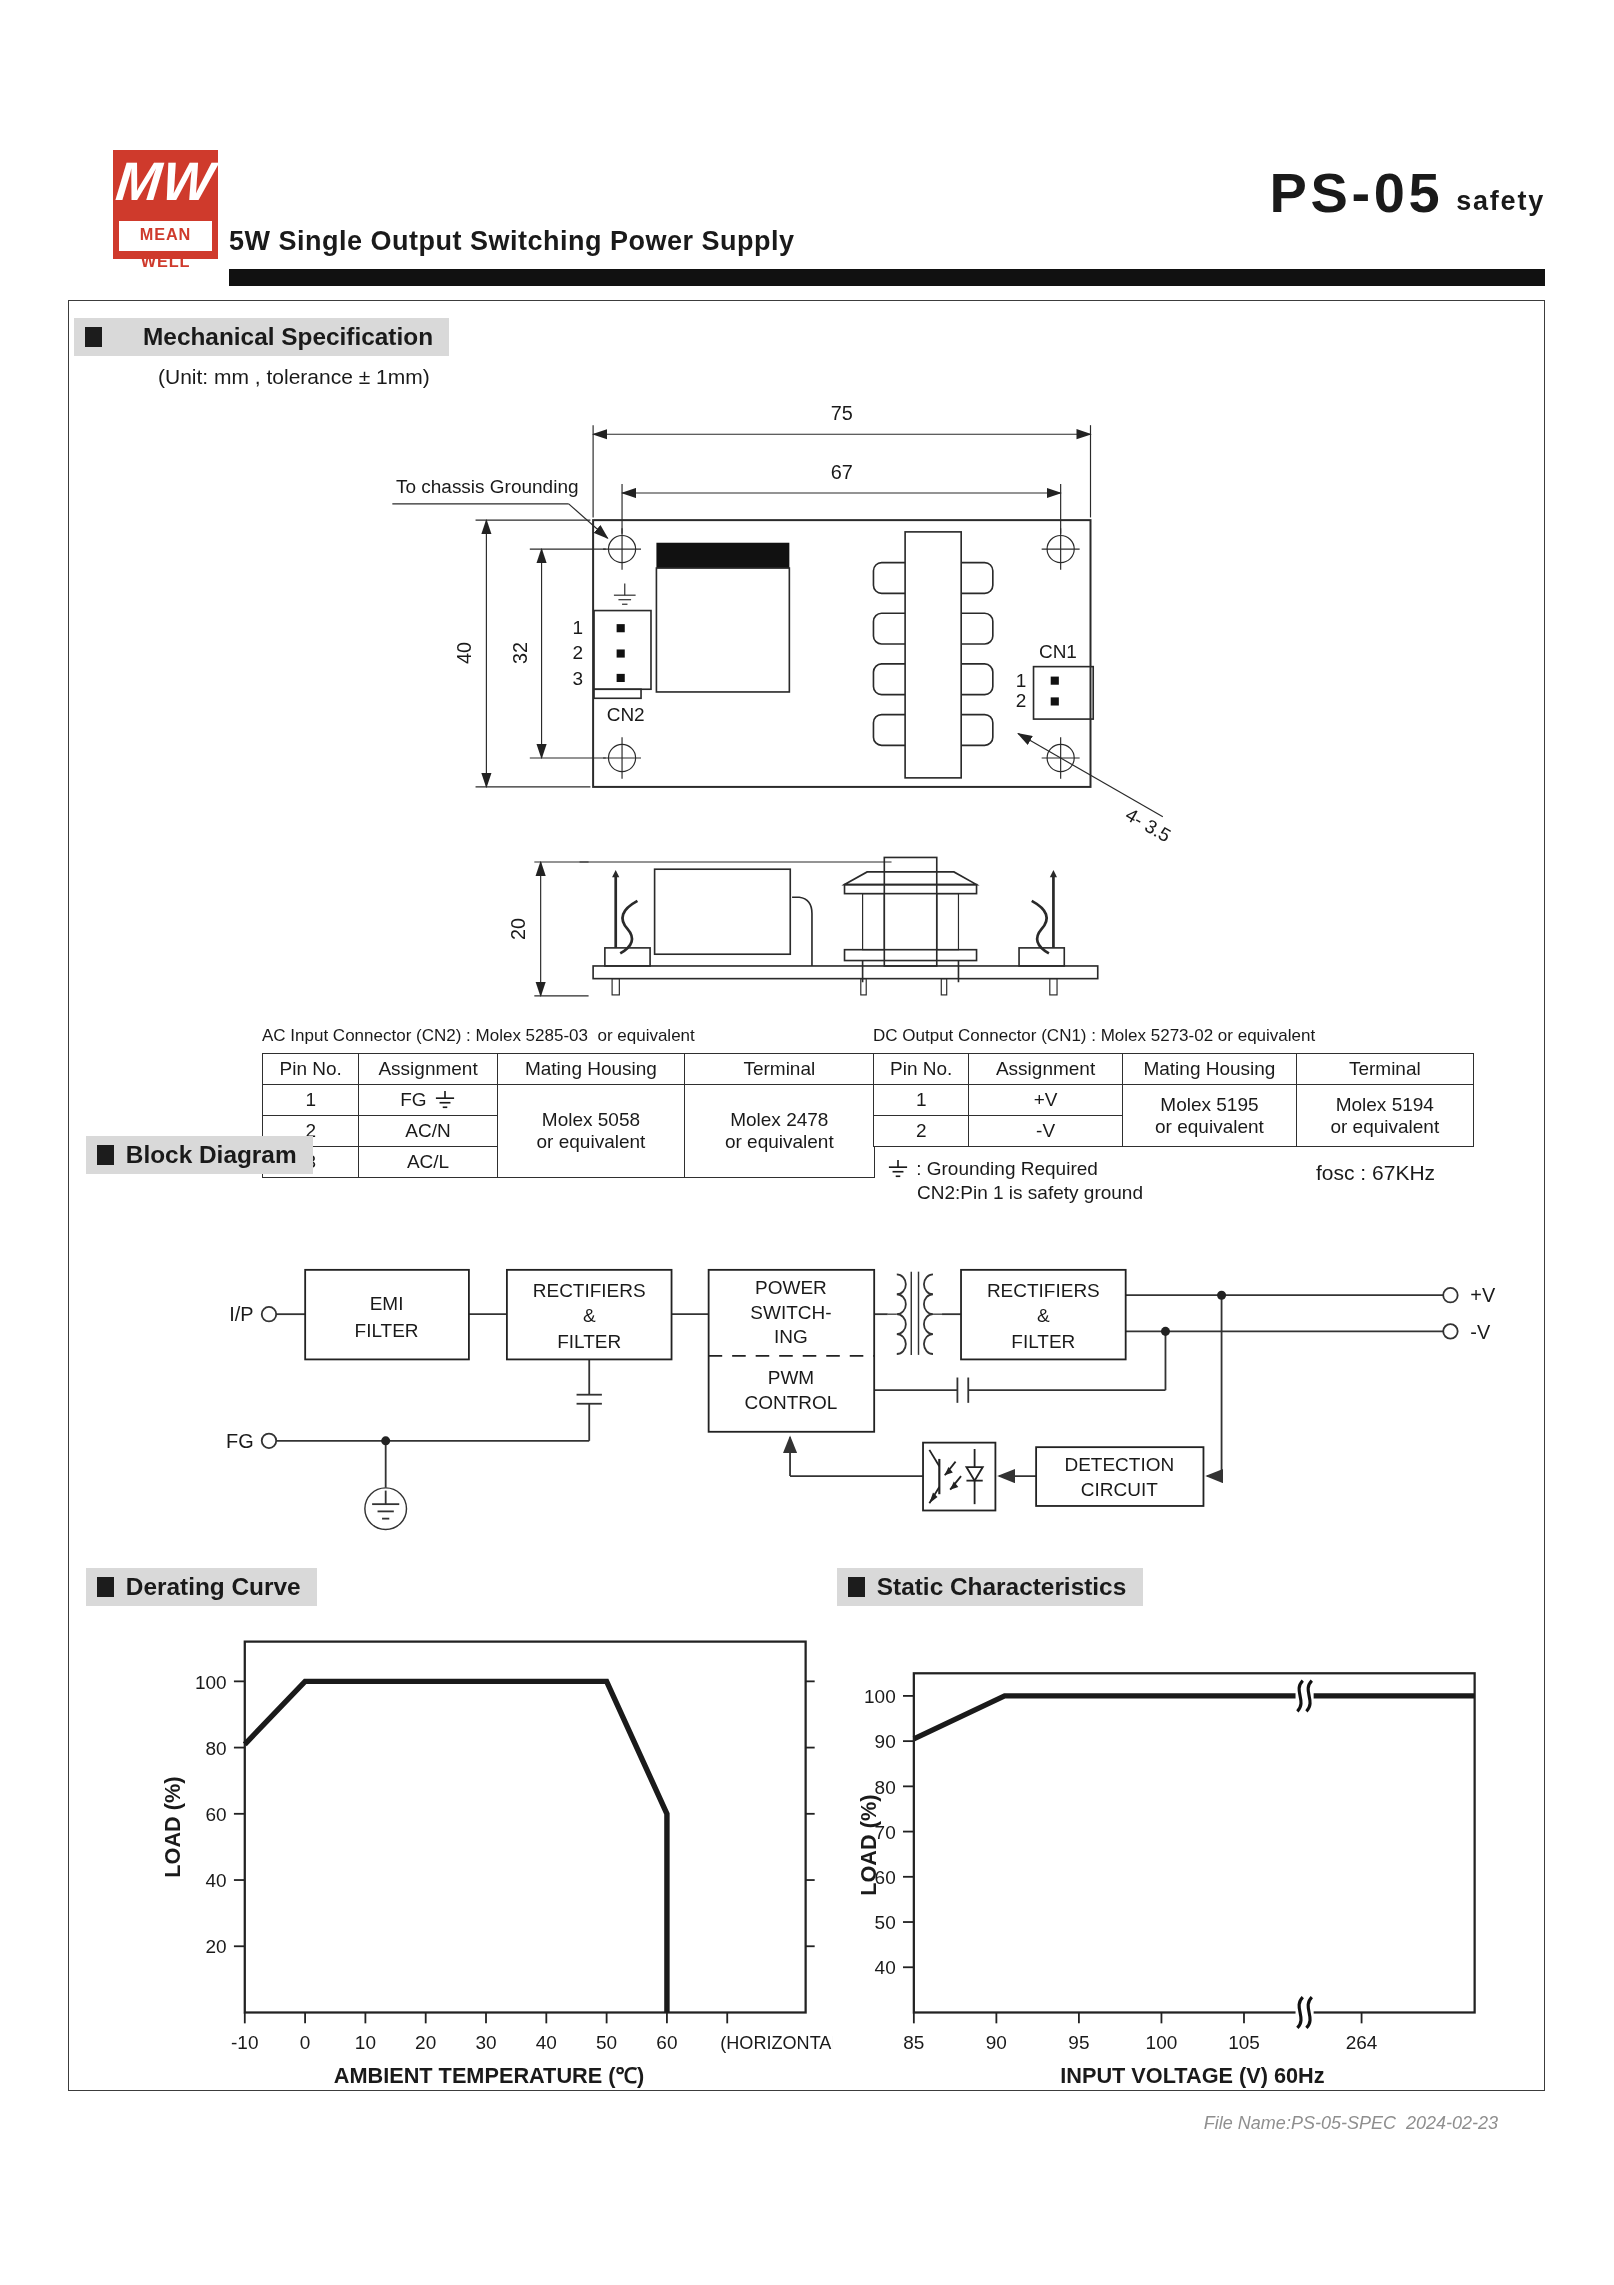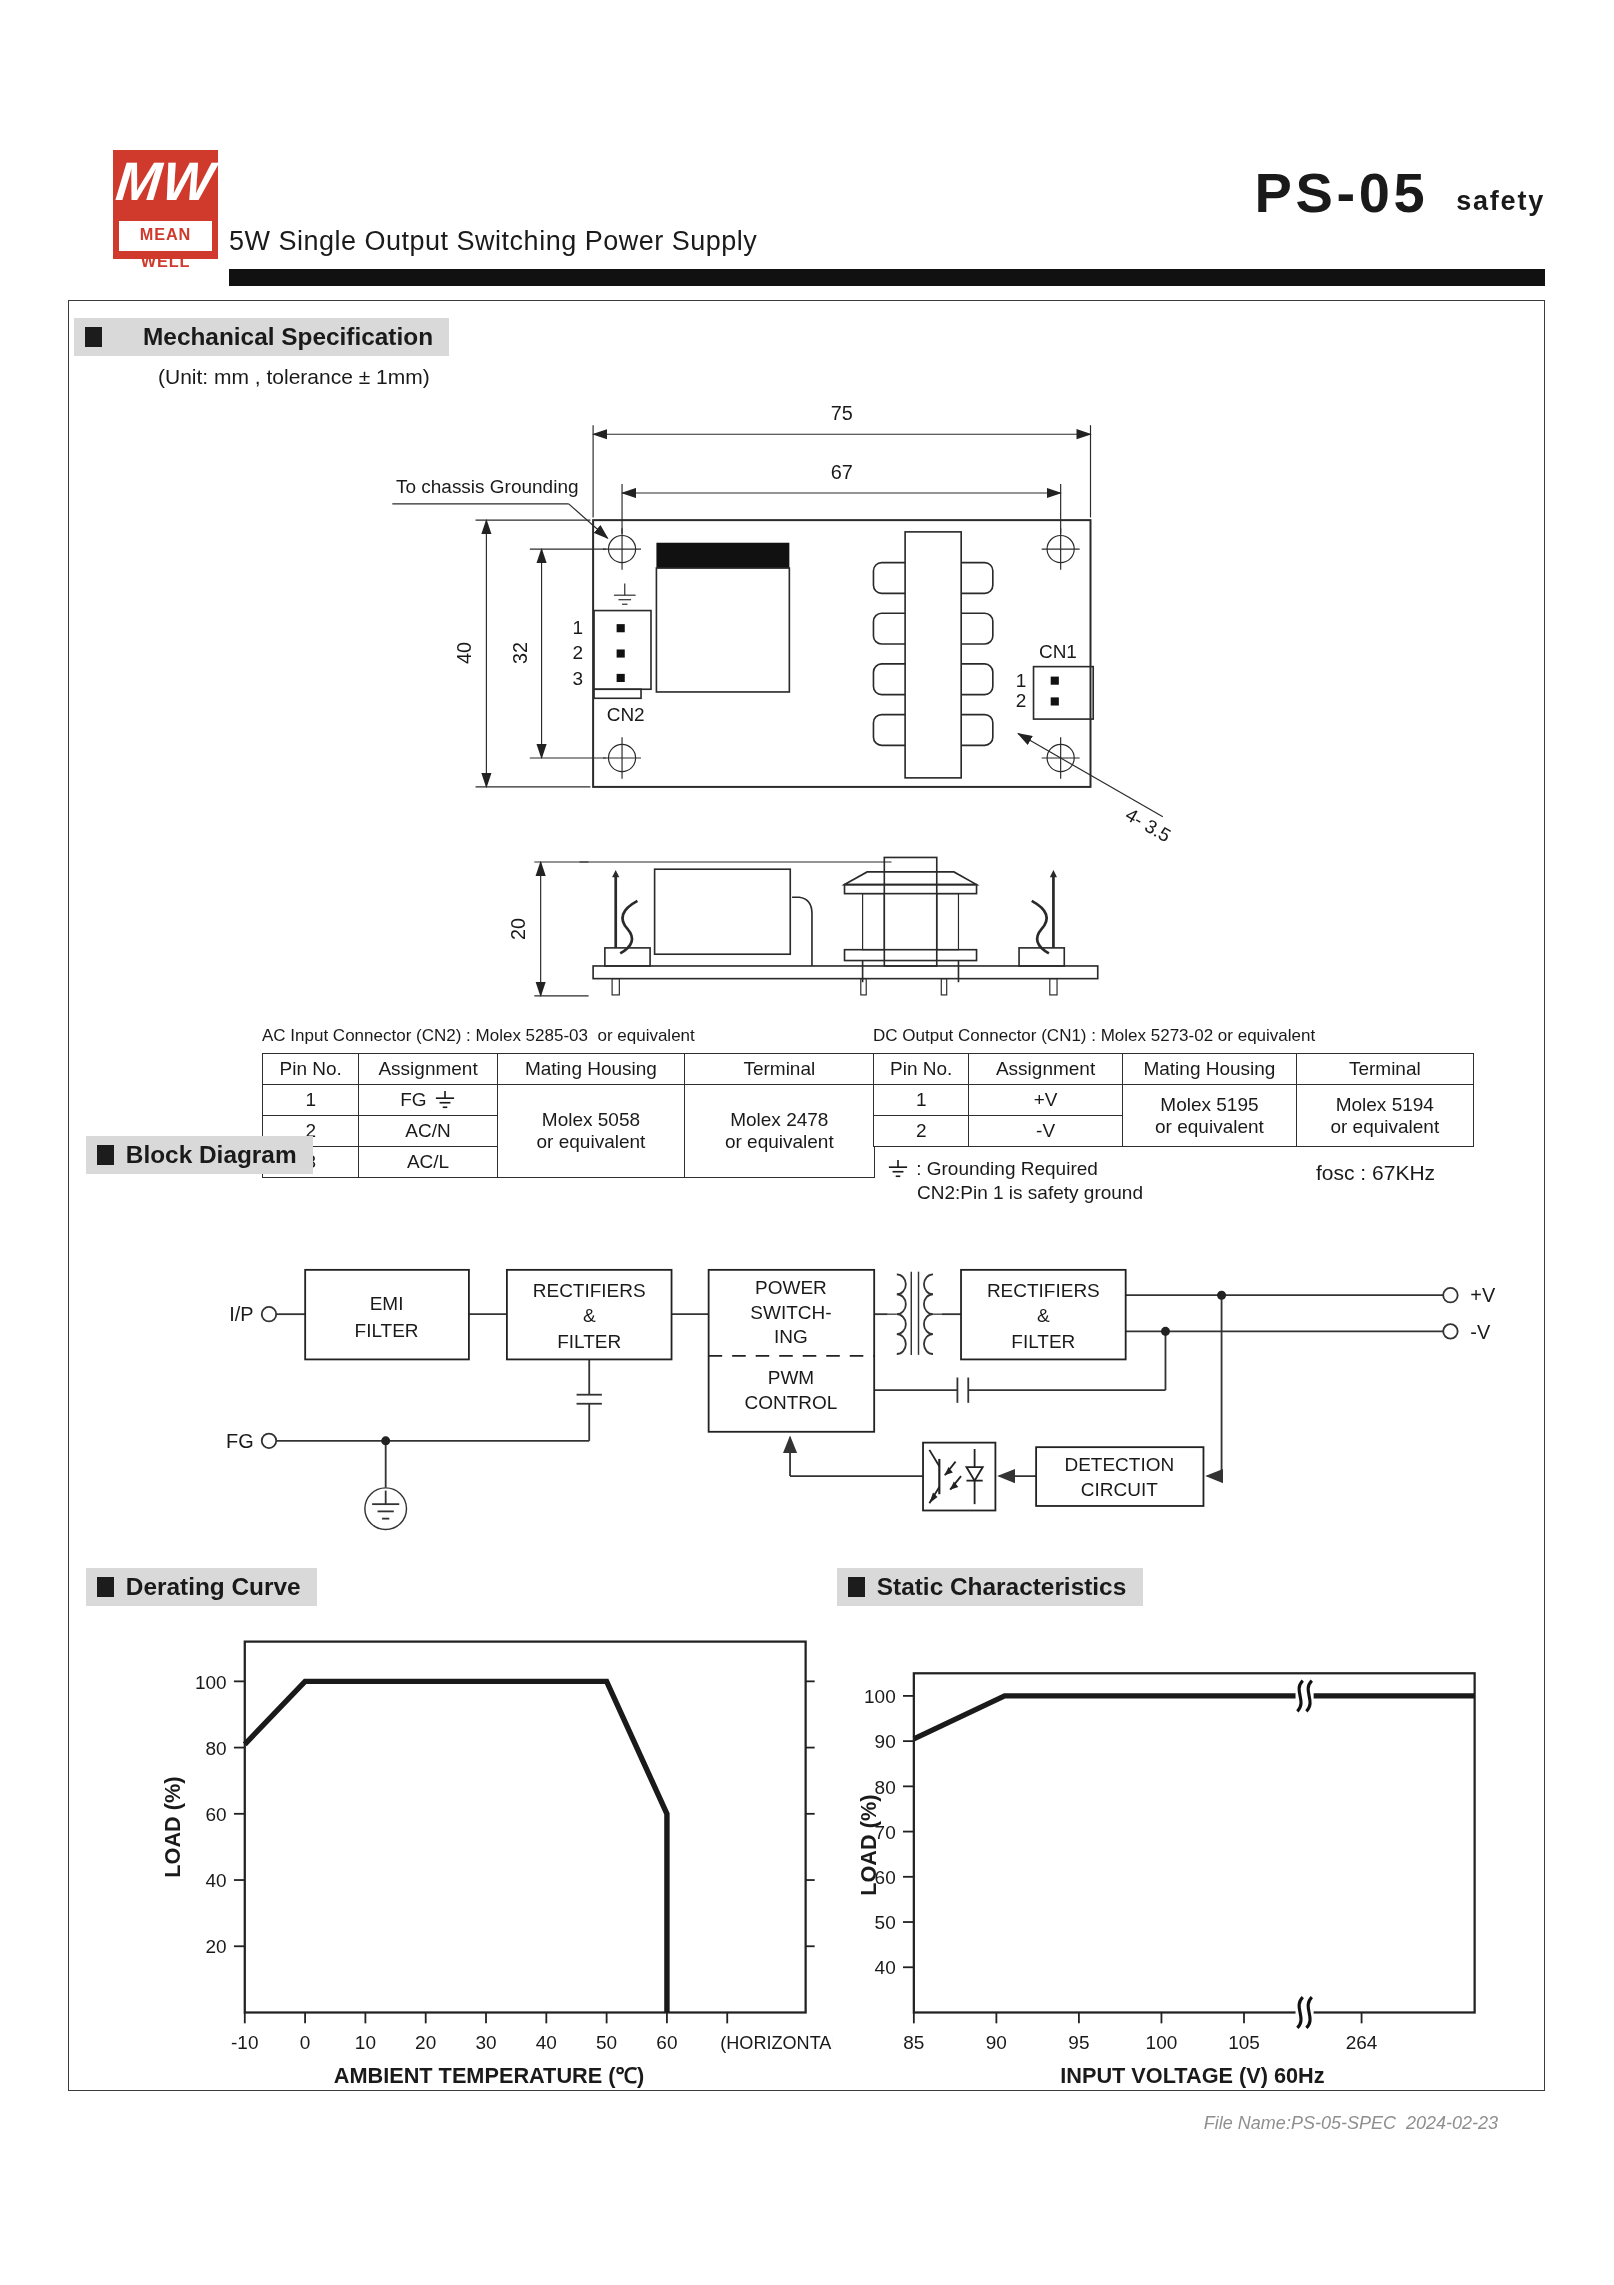--- a/index.html
+++ b/index.html
@@ -9,22 +9,22 @@
   }
   .abs{position:absolute;}
   .pre{white-space:pre;}
   
   .logo{left:113px;top:150px;width:105px;height:109px;background:#cf3a2c;}
   .logo-mw{position:absolute;left:0;right:0;top:0px;text-align:center;
     font-size:54px;font-weight:bold;font-style:italic;color:#ffffff;letter-spacing:0.9px;
     transform:skewX(-6deg);}
   .logo-strip{position:absolute;left:6.3px;right:6.3px;bottom:8.1px;height:30px;background:#ffffff;
     text-align:center;line-height:27px;font-size:16.3px;font-weight:bold;color:#cf3a2c;letter-spacing:0.9px;}
-  .doc-title{left:229px;top:226px;font-size:27px;font-weight:normal;letter-spacing:0.5px;}
-  .series-wrap{right:70px;top:165px;display:flex;align-items:flex-end;gap:28px;}
+  .doc-title{left:229px;top:226px;font-size:27px;font-weight:bold;letter-spacing:0.5px;}
+  .series-wrap{right:70px;top:165px;display:flex;align-items:flex-end;gap:13px;}
   .series-main{font-size:56px;font-weight:bold;letter-spacing:3.6px;line-height:1;}
   .series-suffix{font-size:27px;font-weight:bold;letter-spacing:1.8px;padding-bottom:4.5px;}
   .black-bar{left:229px;top:269px;width:1316px;height:17px;background:#111111;}
   .frame{left:68px;top:300px;width:1475px;height:1789px;border:1.8px solid #3c3c3c;}
   
   .sec{position:absolute;background:#d9d9d9;display:flex;align-items:center;gap:11.8px;
     height:38px;padding:0 16.3px 0 11px;font-size:24.4px;font-weight:bold;}
   .sq{width:17px;height:20px;background:#1c1c1c;flex:0 0 auto;}
   .unit-note{left:158px;top:365px;font-size:21px;}
   

